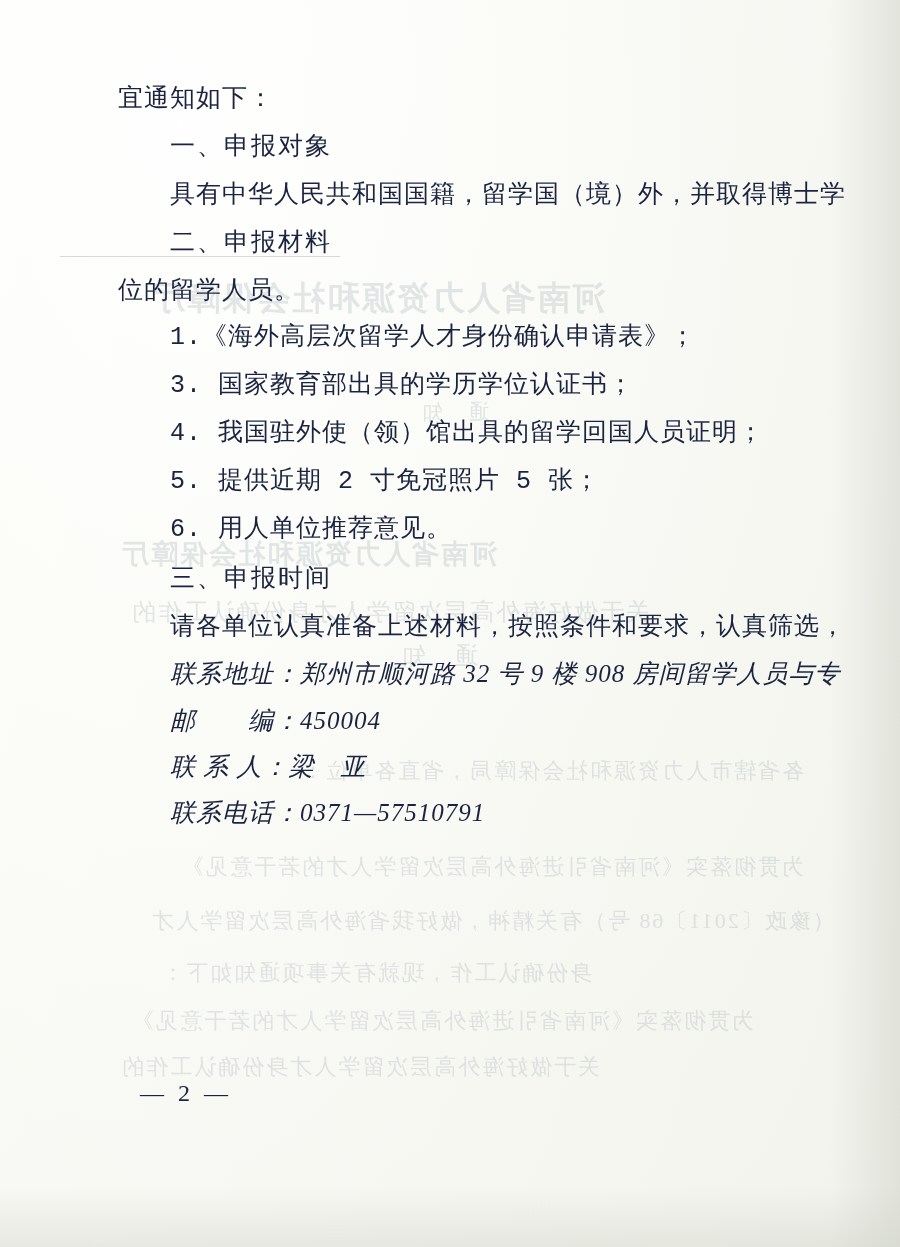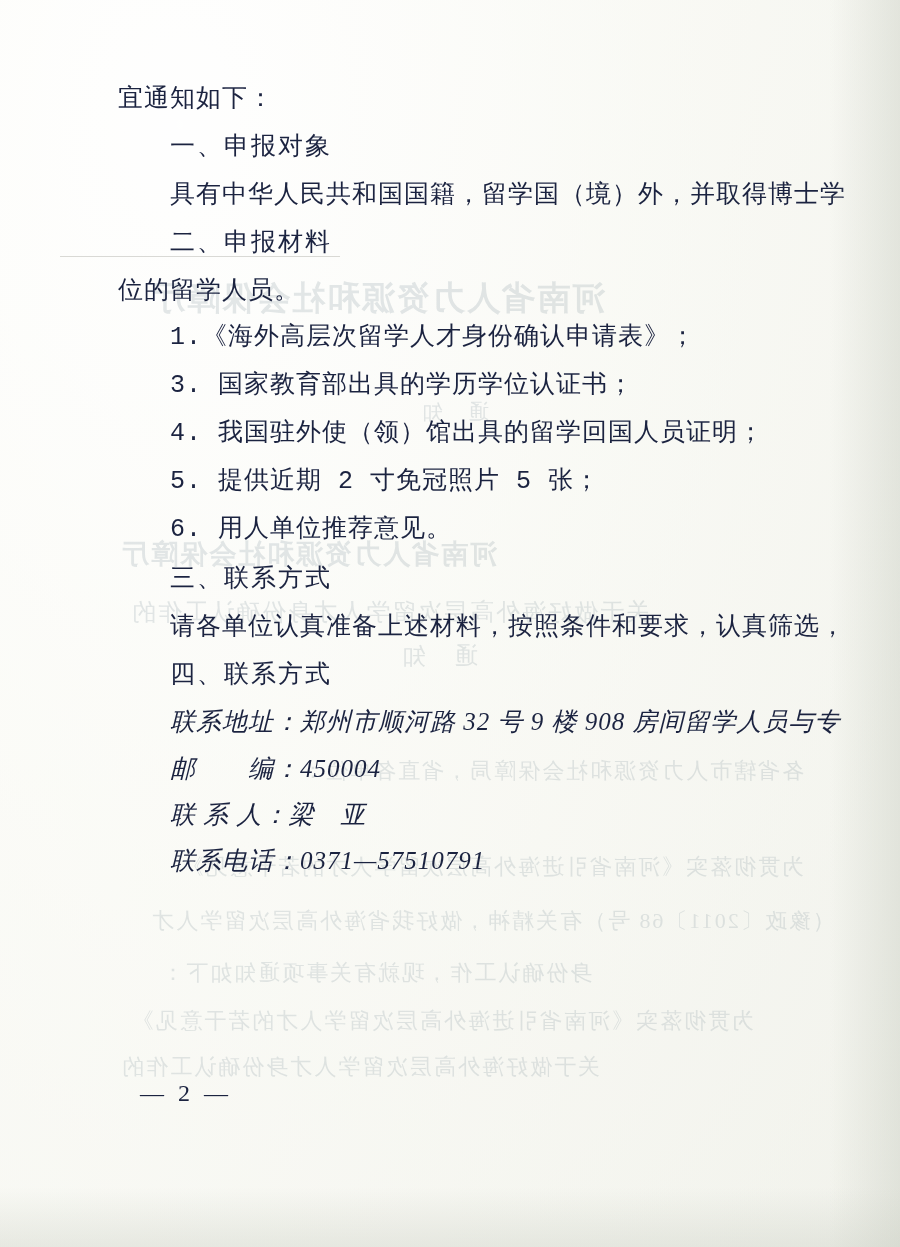--- a/index.html
+++ b/index.html
@@ -127,24 +127,23 @@
     <div class="line indent1">具有中华人民共和国国籍，留学国（境）外，并取得博士学</div>
     <div class="line heading">二、申报材料</div>
 
     <div class="line">位的留学人员。</div>
     <div class="line item">1.《海外高层次留学人才身份确认申请表》；</div>
     <div class="line item">3. 国家教育部出具的学历学位认证书；</div>
     <div class="line item">4. 我国驻外使（领）馆出具的留学回国人员证明；</div>
     <div class="line item">5. 提供近期 2 寸免冠照片 5 张；</div>
     <div class="line item">6. 用人单位推荐意见。</div>
 
-    <div class="line heading">三、联系方式</div>
+    <div class="line heading">三、申报时间</div>
     <div class="line indent1">请各单位认真准备上述材料，按照条件和要求，认真筛选，</div>
 
-    <div class="line heading">四、联系方式</div>
 
     <div class="line contact-label">
       <span>联系地址：</span><span>郑州市顺河路 32 号 9 楼 908 房间留学人员与专</span>
     </div>
     <div class="line contact-label tight">
       <span>邮　　编：</span><span>450004</span>
     </div>
     <div class="line contact-label tight">
       <span>联 系 人：</span><span>梁　亚</span>
     </div>

